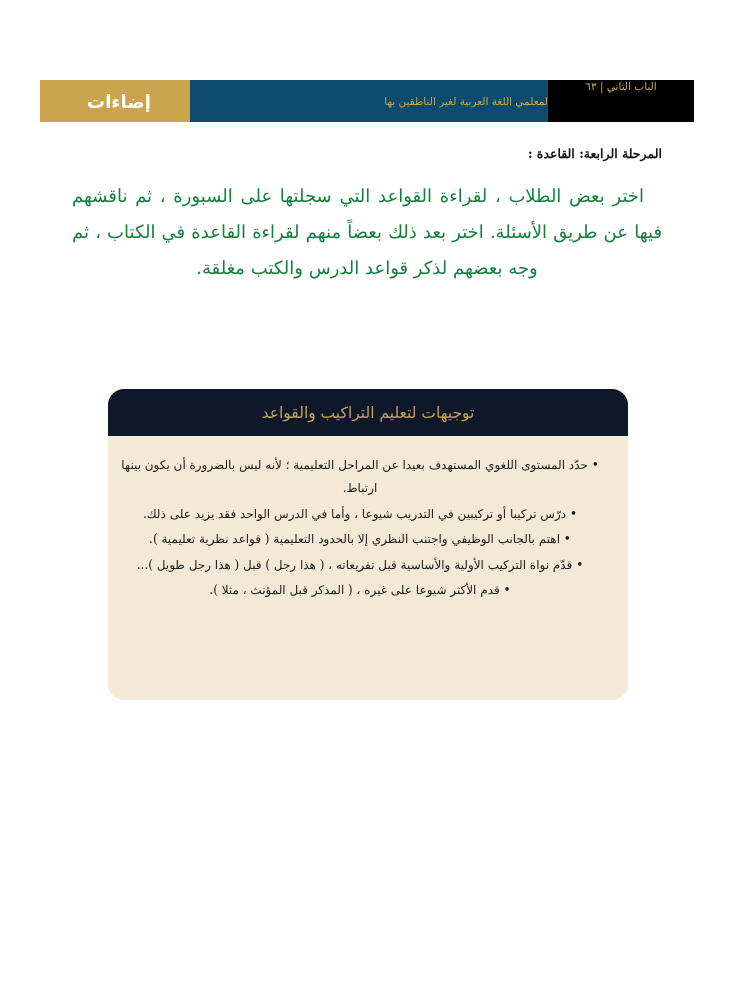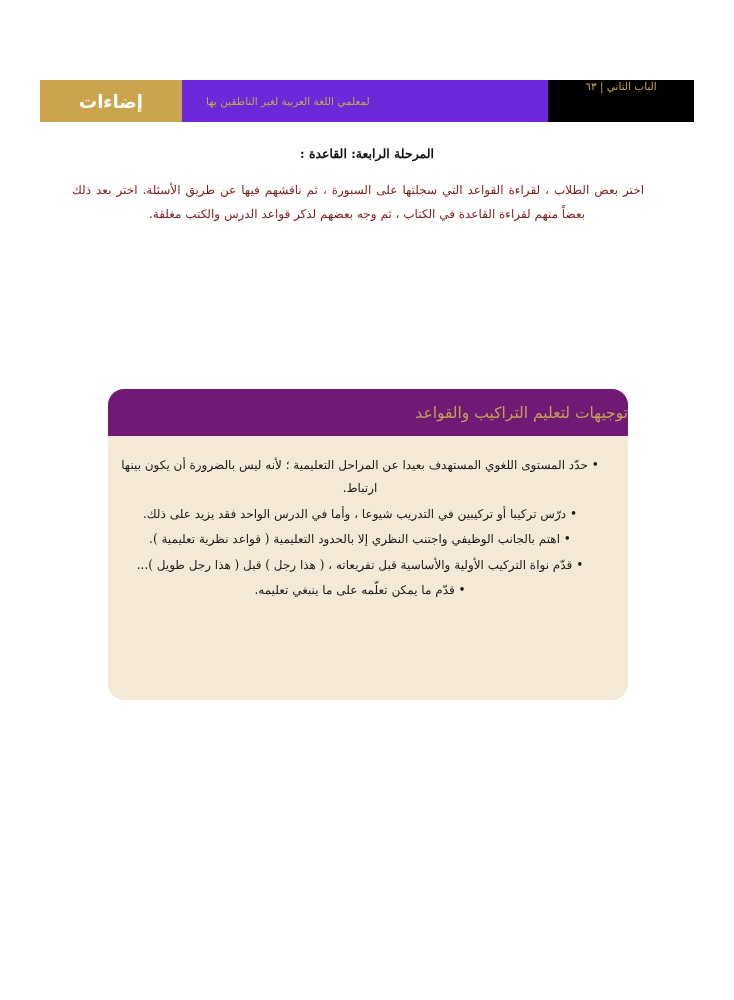--- a/index.html
+++ b/index.html
@@ -43,39 +43,40 @@
   .header-pagenum .pg-text {
     font-size: 10.5px;
     color: #c9a84c;
     letter-spacing: 0.3px;
     white-space: nowrap;
     direction: rtl;
     font-family: "DejaVu Serif", "Liberation Serif", serif;
   }
   .header-subtitle {
     flex: 1 1 auto;
-    background: #6d28d9;
+    background: #0c4a6e;
     display: flex;
     align-items: center;
-    justify-content: flex-end;
+    justify-content: flex-start;
     padding-left: 24px;
   }
   .header-subtitle .sub-text {
     font-size: 10.5px;
     color: #c9a84c;
     white-space: nowrap;
     direction: rtl;
     font-family: "DejaVu Serif", "Liberation Serif", serif;
   }
   .header-tab {
     width: 142px;
     background: #cba44e;
     display: flex;
     align-items: center;
     justify-content: center;
+    padding-left: 8px;
   }
   .header-tab .tab-text {
     font-size: 18px;
     color: #ffffff;
     font-weight: 700;
     direction: rtl;
   }
 
   
   .content {
@@ -86,32 +87,32 @@
     direction: rtl;
     text-align: right;
     font-family: "DejaVu Serif", "Liberation Serif", serif;
     color: #1b1b1b;
   }
 
   .stage-title {
     font-size: 12.5px;
     font-weight: 700;
     color: #111111;
-    text-align: center;
+    text-align: right;
     margin: 0 0 14px 0;
     line-height: 1.5;
   }
 
   .stage-body {
-    font-size: 12px;
+    font-size: 18px;
     line-height: 2.0;
     text-align: justify;
     text-align-last: center;
     margin: 0;
-    color: #7f1d1d;
+    color: #15803d;
     text-indent: 18px;
   }
   .stage-body.centered {
     text-align: center;
     text-indent: 0;
   }
 
   .section-gap {
     height: 52px;
   }
@@ -123,24 +124,24 @@
     left: 108px;
     width: 520px;
     height: 311px;
     border-radius: 16px;
     background: #f3e9d6;
     overflow: hidden;
     direction: rtl;
   }
   .tipsbox-head {
     height: 47px;
-    background: #701a75;
+    background: #0f172a;
     display: flex;
     align-items: center;
-    justify-content: flex-start;
+    justify-content: center;
   }
   .tipsbox-head .head-text {
     font-size: 15.5px;
     color: #c4a055;
     font-family: "DejaVu Sans", "Liberation Sans", sans-serif;
     letter-spacing: 0.2px;
   }
   .tipsbox-body {
     padding: 18px 26px 10px 10px;
   }
@@ -210,18 +211,18 @@
       <div class="tip-item">
         <span class="bullet">•</span>
         <span>اهتم بالجانب الوظيفي واجتنب النظري إلا بالحدود التعليمية ( قواعد نظرية تعليمية ).</span>
       </div>
       <div class="tip-item">
         <span class="bullet">•</span>
         <span>قدّم نواة التركيب الأولية والأساسية قبل تفريعاته ، ( هذا رجل ) قبل ( هذا رجل طويل )...</span>
       </div>
       <div class="tip-item">
         <span class="bullet">•</span>
-        <span>قدّم ما يمكن تعلّمه على ما ينبغي تعليمه.</span>
+        <span>قدم الأكثر شيوعا على غيره ، ( المذكر قبل المؤنث ، مثلا ).</span>
       </div>
     </div>
   </div>
 
 </div>
 
 </body></html>

